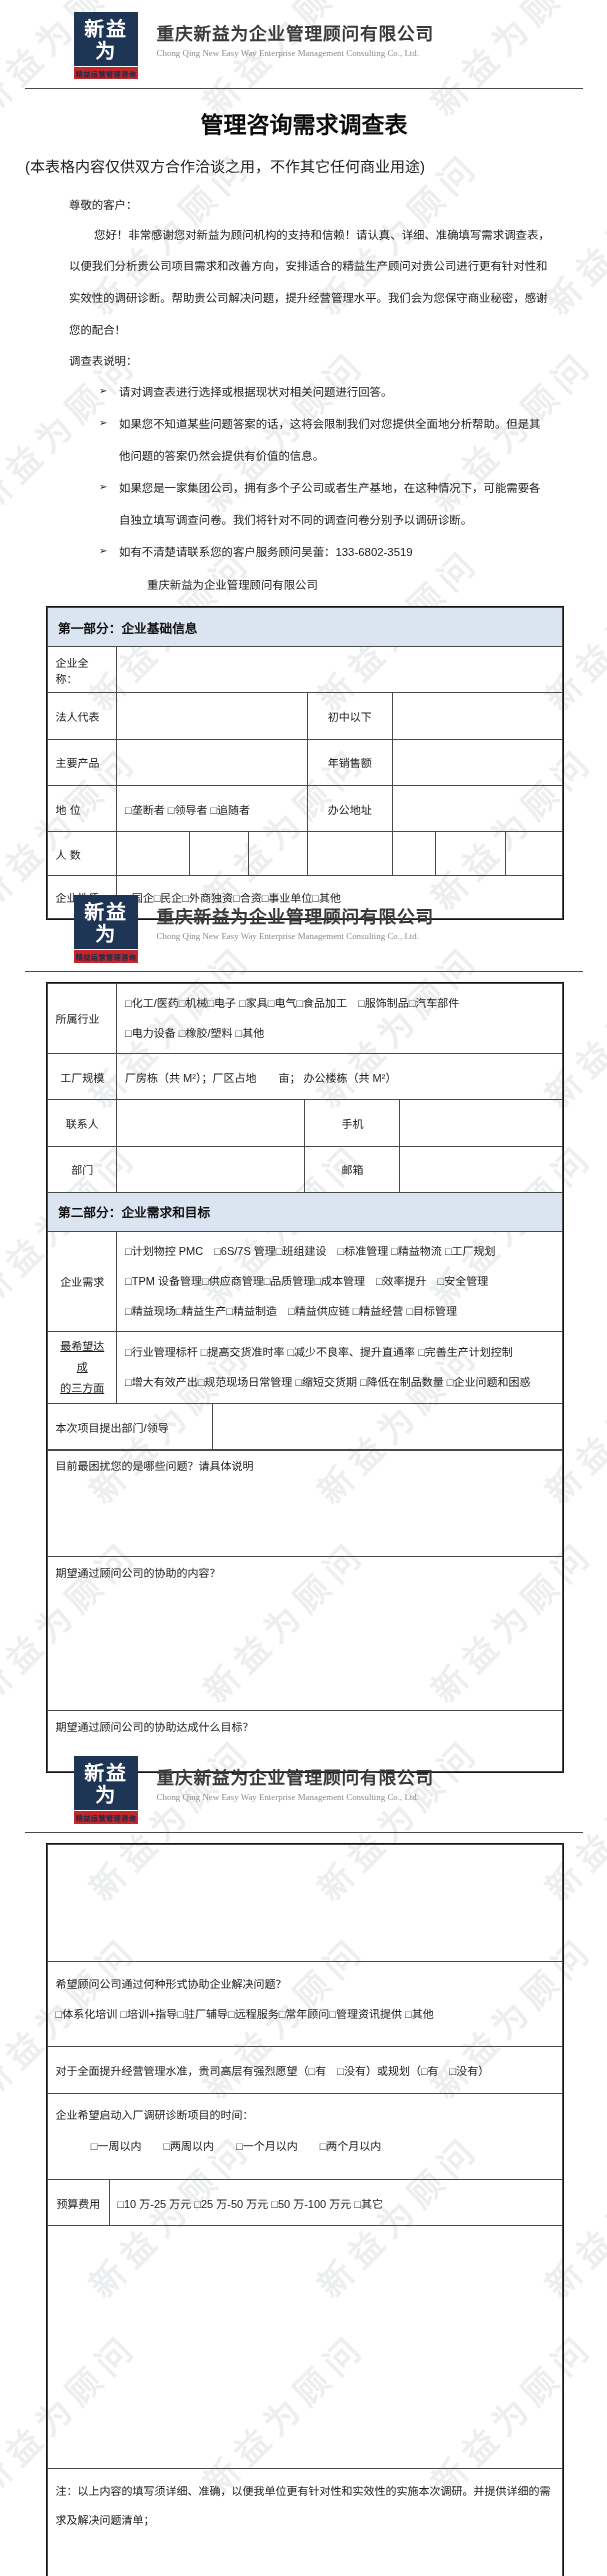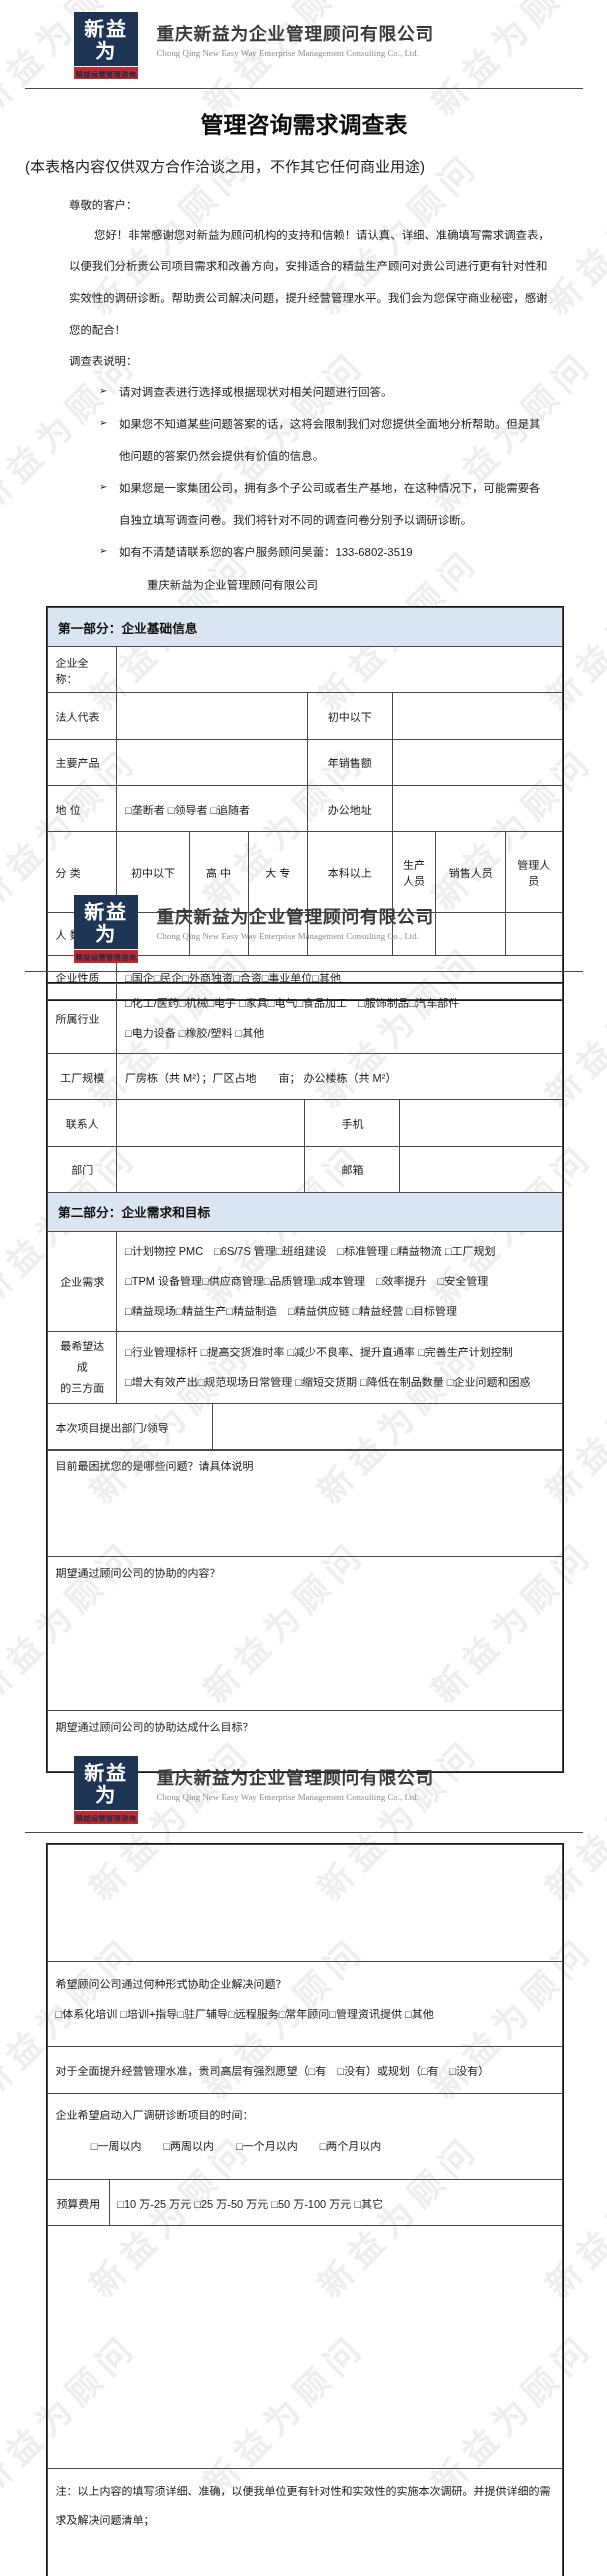--- a/index.html
+++ b/index.html
@@ -54,21 +54,21 @@
                     padding:9.3px 10px; color:#111; }
   .tbl td.section.center { text-align:left; }
   .tbl td.lbl { text-align:left; }
   .tbl td.lblc { text-align:center; }
   .tbl td.vtop { vertical-align:top; padding-top:6.8px; }
   .row-s td { height:37px; }
   .row-cat td { height:71px; text-align:center; }
   .row-cat td.lbl { text-align:left; }
   .row-num td { height:34px; }
   .opt-line { line-height:2.75; }
-  .two-line-lbl span { display:block; text-align:center; line-height:1.9; }
+  .two-line-lbl span { display:block; text-align:center; line-height:1.9;text-decoration:underline; }
   .q-cell { font-size:11px; }
   .indent-opts { padding-left:3.2em; }
   .note-text { line-height:2.6; margin:1.7px 0 0 0; }
 </style>
 </head>
 <body>
 
 <div class="canvas">
   <div id="watermark" class="watermark-layer">
       <span class="wm" style="left: -51px; top: 8.4px;">新益为顾问</span>
@@ -172,30 +172,20 @@
           <td colspan="3"></td>
           <td class="lblc">年销售额</td>
           <td colspan="3"></td>
         </tr>
         <tr class="row-s">
           <td class="lbl">地  位</td>
           <td colspan="3">□垄断者  □领导者  □追随者</td>
           <td class="lblc">办公地址</td>
           <td colspan="3"></td>
         </tr>
-        <tr class="row-cat">
-          <td class="lbl">分  类</td>
-          <td>初中以下</td>
-          <td>高 中</td>
-          <td>大 专</td>
-          <td>本科以上</td>
-          <td>生产人员</td>
-          <td>销售人员</td>
-          <td>管理人员</td>
-        </tr>
         <tr class="row-num">
           <td class="lbl">人  数</td>
           <td></td>
           <td></td>
           <td></td>
           <td></td>
           <td></td>
           <td></td>
           <td></td>
         </tr>

